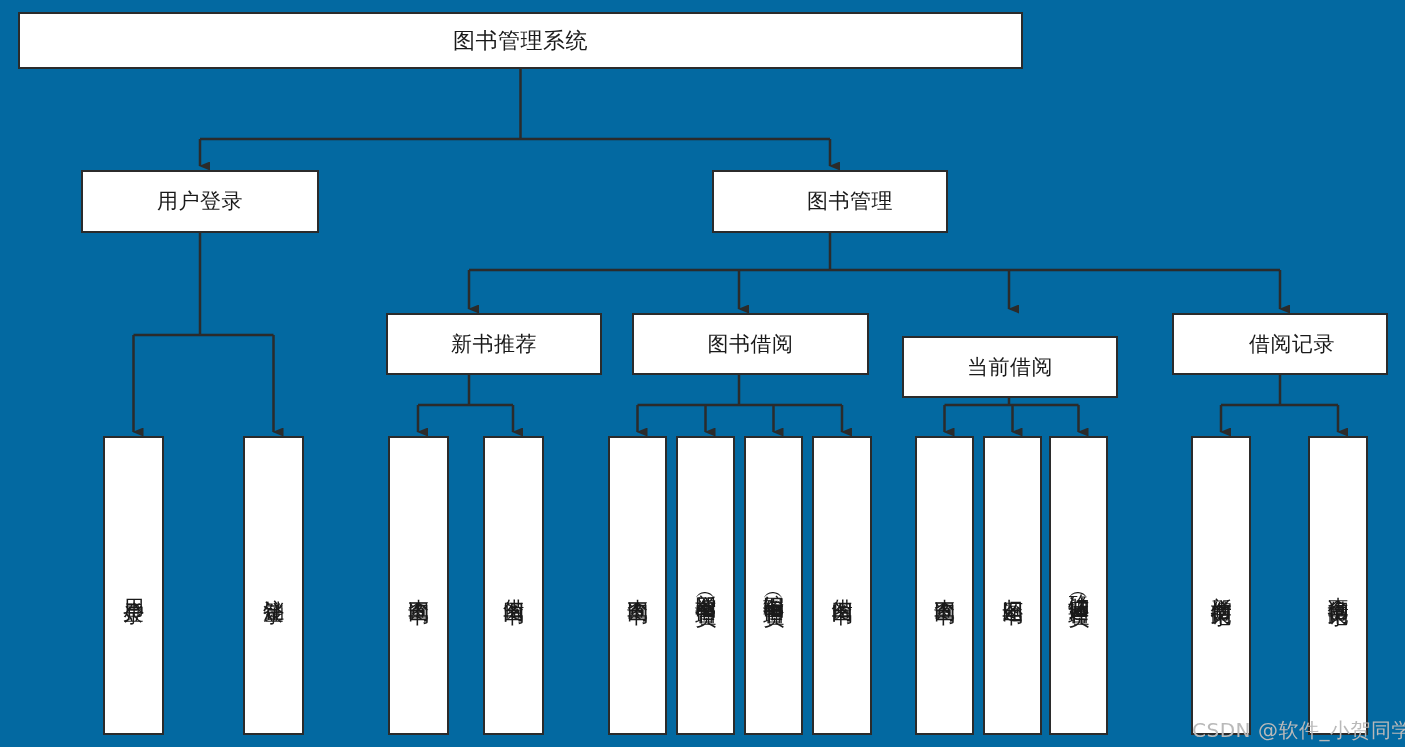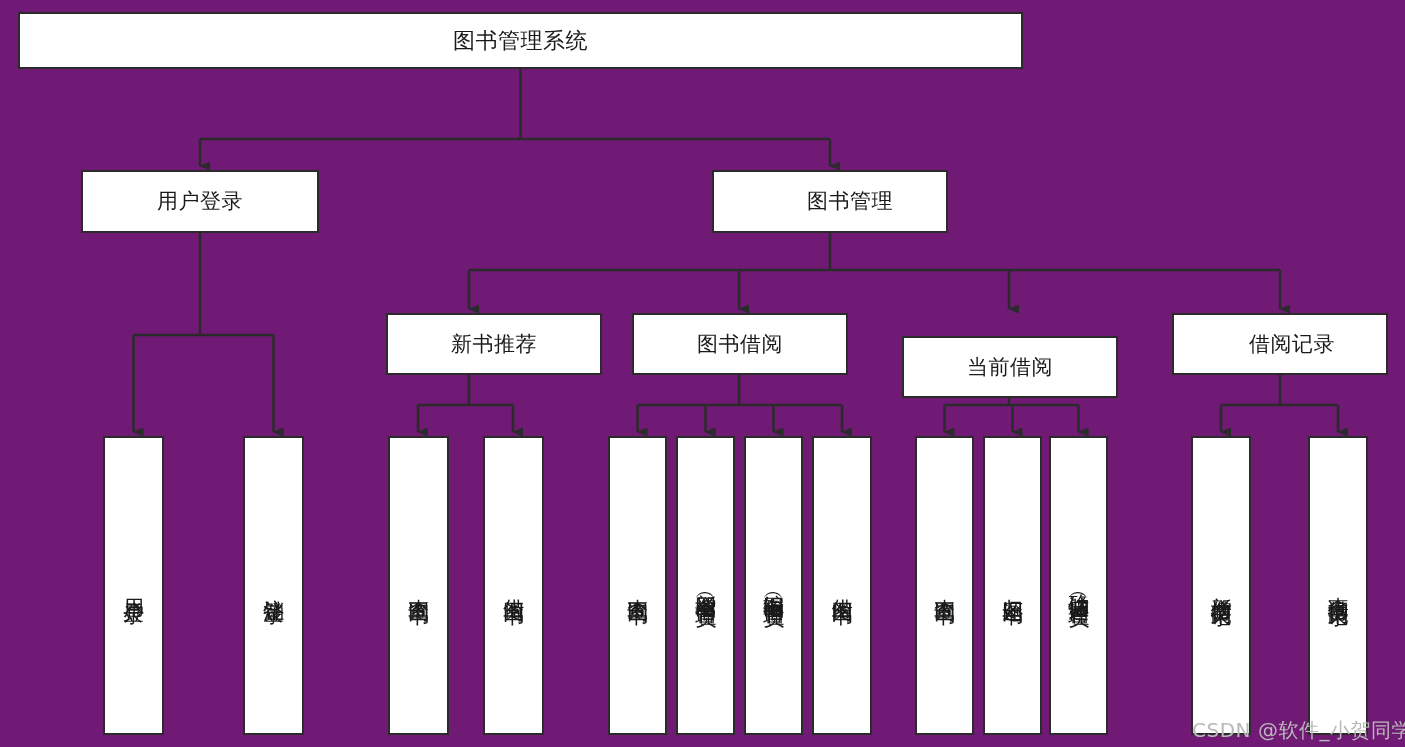--- a/index.html
+++ b/index.html
@@ -8,21 +8,21 @@
     padding: 0;
     background: #ffffff;
   }
   body {
     font-family: "DejaVu Sans", "Liberation Sans", sans-serif;
   }
   #canvas {
     position: relative;
     width: 1405px;
     height: 747px;
-    background: #701a75;
+    background: #0369a1;
     overflow: hidden;
   }
   svg.connectors {
     position: absolute;
     left: 0;
     top: 0;
     width: 1405px;
     height: 747px;
     pointer-events: none;
   }
@@ -135,21 +135,21 @@
   <div class="node horizontal" id="node-user-login" style="left: 81px; top: 170px; width: 238px; height: 63px;">
     <span class="label">用户登录</span>
   </div>
   <div class="node horizontal" id="node-book-management" style="left: 712px; top: 170px; width: 236px; height: 63px; padding-left: 40px;">
     <span class="label">图书管理</span>
   </div>
 
   <div class="node horizontal" id="node-new-book-recommend" style="left: 362px; top: 313px; width: 216px; height: 62px; margin-left: 24px;">
     <span class="label">新书推荐</span>
   </div>
-  <div class="node horizontal" id="node-book-borrow" style="left: 632px; top: 313px; width: 216px; height: 62px;">
+  <div class="node horizontal" id="node-book-borrow" style="left: 632px; top: 313px; width: 237px; height: 62px;">
     <span class="label">图书借阅</span>
   </div>
   <div class="node horizontal" id="node-current-borrow" style="left: 902px; top: 313px; width: 216px; height: 62px; margin-top: 23px;">
     <span class="label">当前借阅</span>
   </div>
   <div class="node horizontal" id="node-borrow-record" style="left: 1172px; top: 313px; width: 216px; height: 62px; padding-left: 24px;">
     <span class="label">借阅记录</span>
   </div>
 
   <div class="node vertical" id="node-leaf-0" style="left: 103px; top: 436px; width: 61px; height: 299px;">

